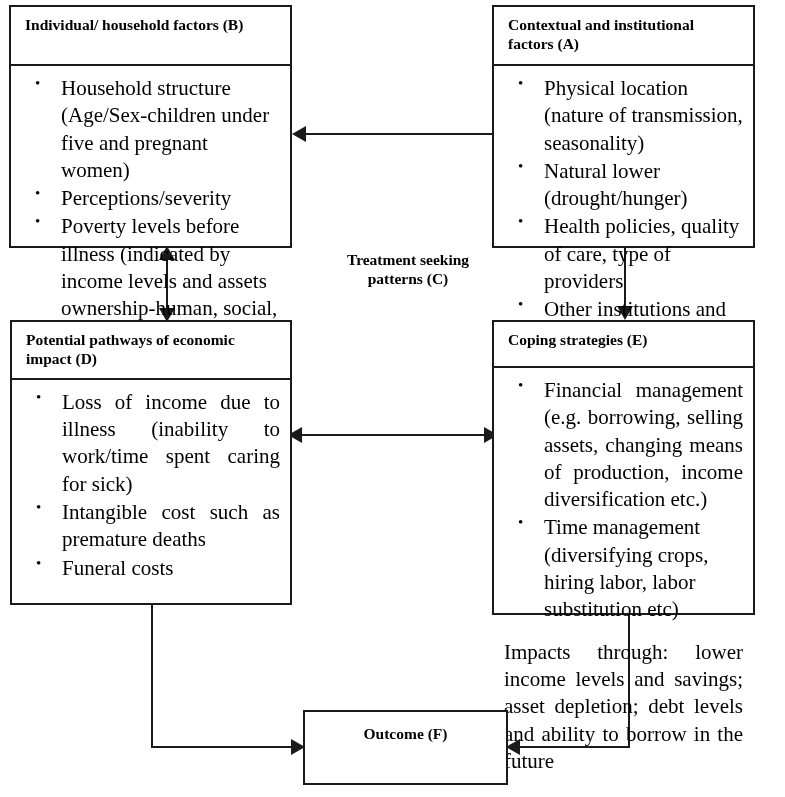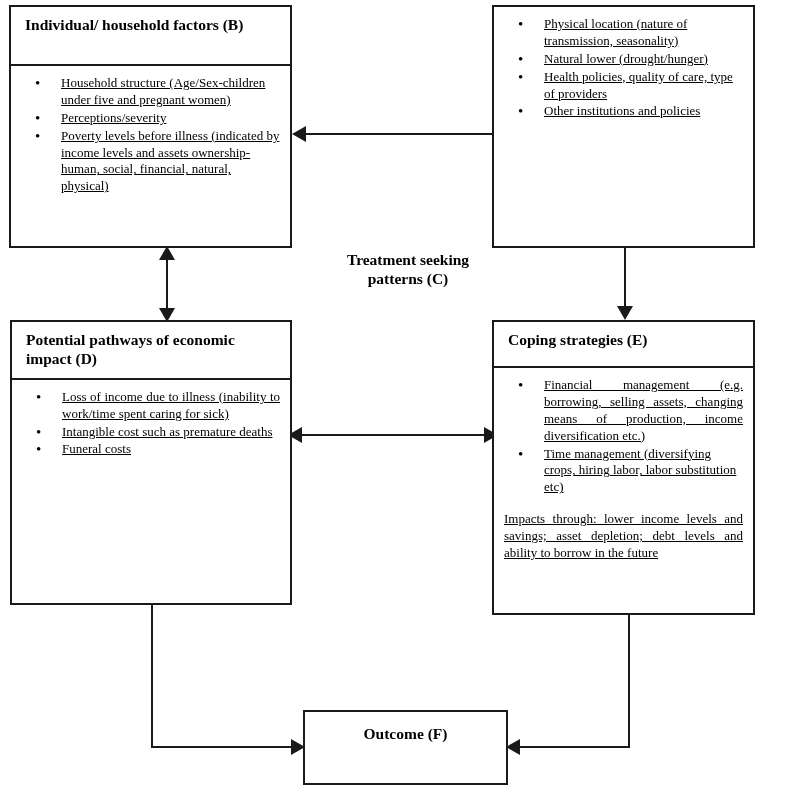--- a/index.html
+++ b/index.html
@@ -32,23 +32,22 @@
     font-weight: bold;
     font-size: 15.5px;
     line-height: 1.22;
     padding: 9px 12px 9px 14px;
   }
   .box-header.tall   { min-height: 59px; }
   .box-header.short  { min-height: 46px; }
   .box-body {
     box-sizing: border-box;
     padding: 9px 10px 0 10px;
-    font-size: 13px;
+    font-size: 21px;
     line-height: 1.30;
-    text-decoration: underline;
   }
 
   
   ul.bullets {
     list-style: none;
     margin: 0;
     padding: 0;
   }
   ul.bullets > li {
     position: relative;
@@ -139,20 +138,21 @@
     <div class="box-body">
       <ul class="bullets">
         <li>Household structure (Age/Sex-children under five and pregnant women)</li>
         <li>Perceptions/severity</li>
         <li>Poverty levels before illness (indicated by income levels and assets ownership-human, social, financial, natural, physical)</li>
       </ul>
     </div>
   </div>
 
   <div class="box" id="box-a" style="left:492px; top:5px; width:263px; height:243px;">
+    <div class="box-header tall">Contextual and institutional factors (A)</div>
     <div class="box-body">
       <ul class="bullets">
         <li>Physical location (nature of transmission, seasonality)</li>
         <li>Natural lower (drought/hunger)</li>
         <li>Health policies, quality of care, type of providers</li>
         <li>Other institutions and policies</li>
       </ul>
     </div>
   </div>
 

